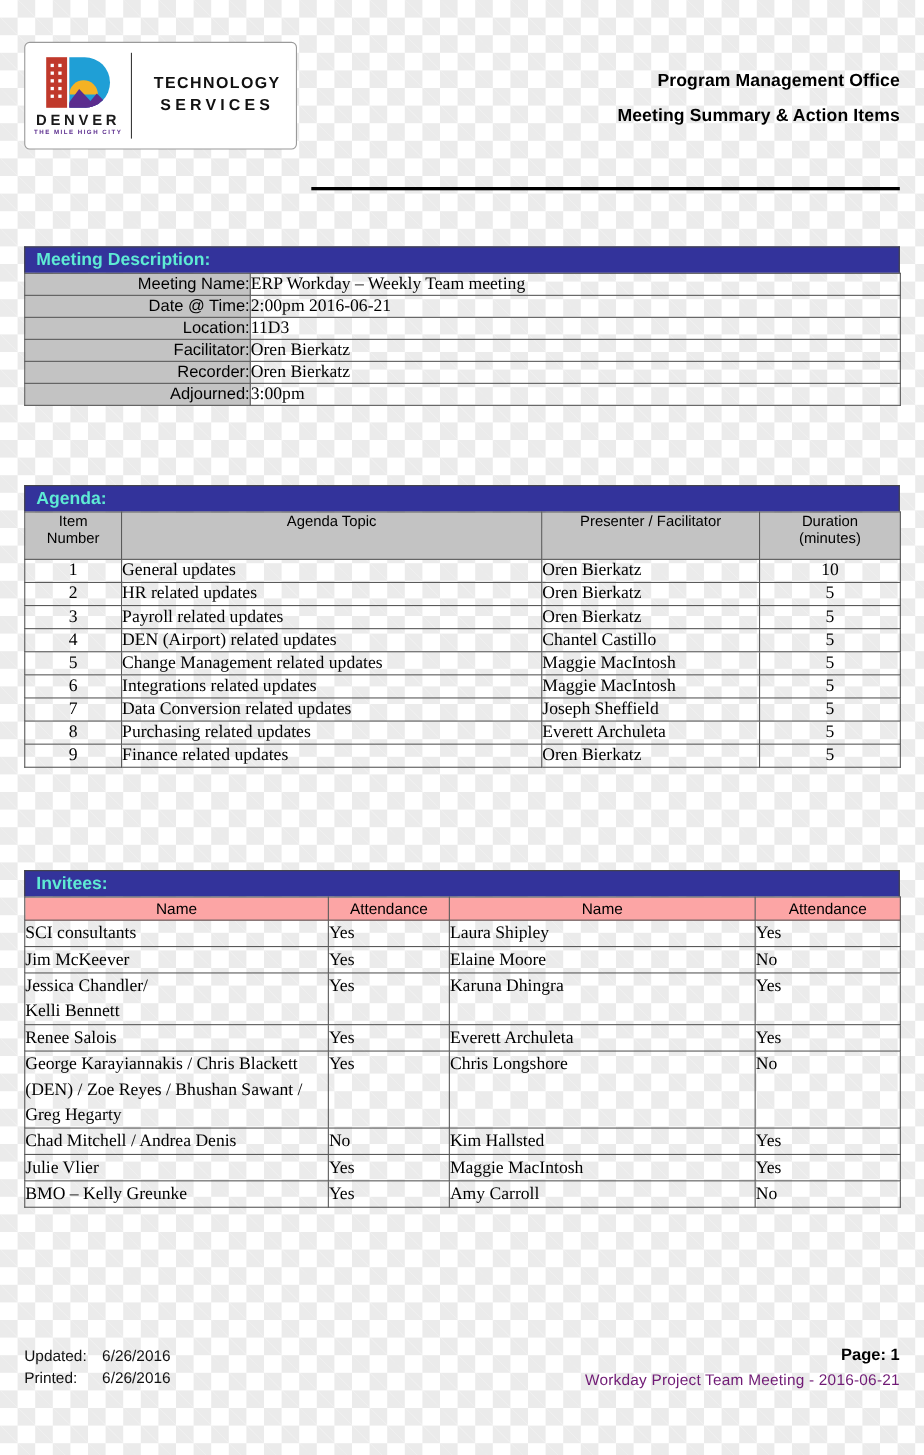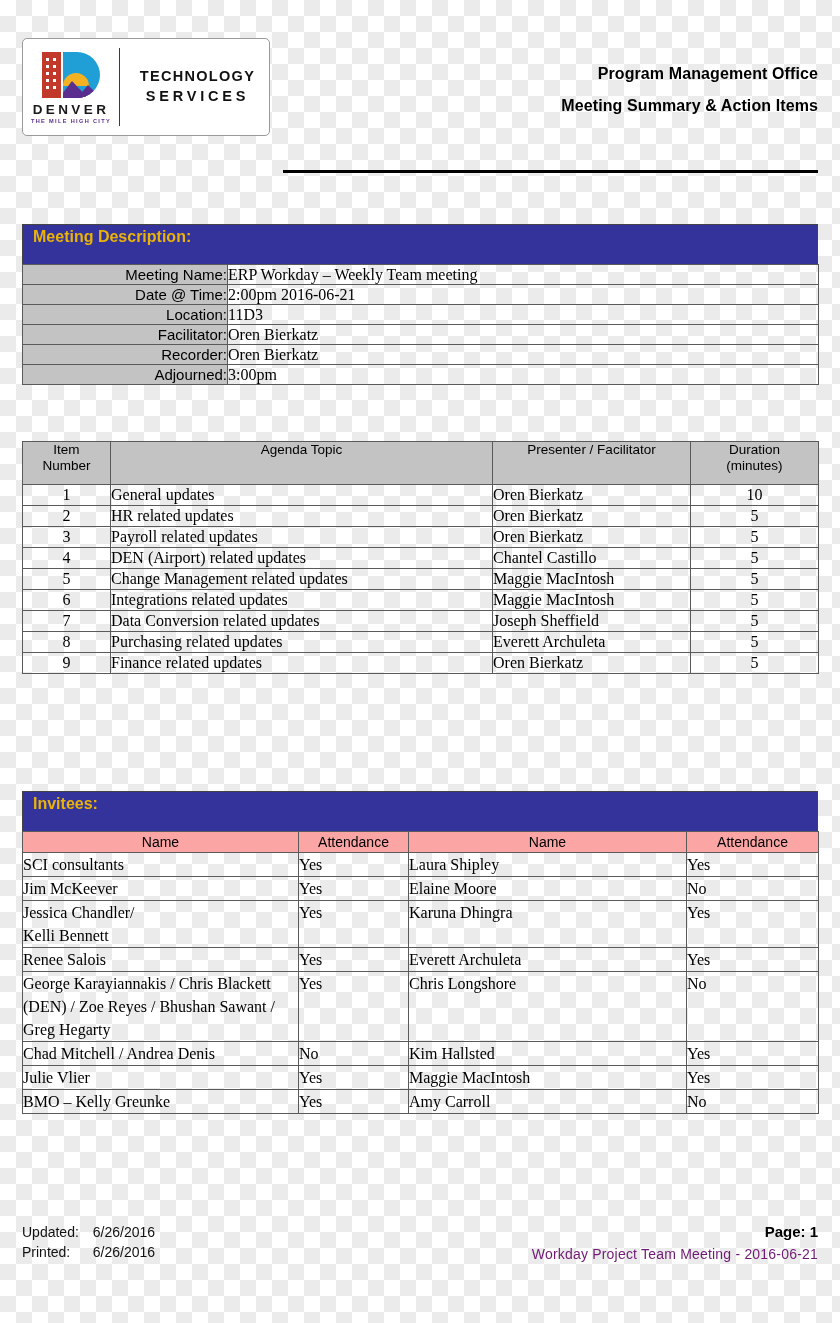--- a/index.html
+++ b/index.html
@@ -168,26 +168,26 @@
   }
 
   
   .block {
     position: absolute;
     left: 22px;
     width: 796px;
   }
   .band {
     background: #33339b;
-    color: #eab308;
+    color: #5eead4;
     font-size: 16px;
     font-weight: bold;
     padding: 4px 0 4px 10px;
     box-sizing: border-box;
-    height: 40px;
+    height: 24px;
     line-height: 16px;
     border: 1px solid #444444;
     border-bottom: none;
   }
   table.grid {
     border-collapse: collapse;
     width: 796px;
     table-layout: fixed;
     background: transparent;
     border-radius: 18px;
@@ -395,20 +395,21 @@
       </tr>
       <tr>
         <td class="md-label">Adjourned:</td>
         <td class="md-value">3:00pm</td>
       </tr>
     </tbody>
   </table>
 </div>
 
 <div class="block" style="top:441px">
+  <div class="band">Agenda:</div>
   <table class="grid">
     <colgroup>
         <col style="width:88px">
         <col style="width:382px">
         <col style="width:198px">
         <col style="width:128px">
       </colgroup>
     <thead>
       <tr>
         <th class="ag-head">

